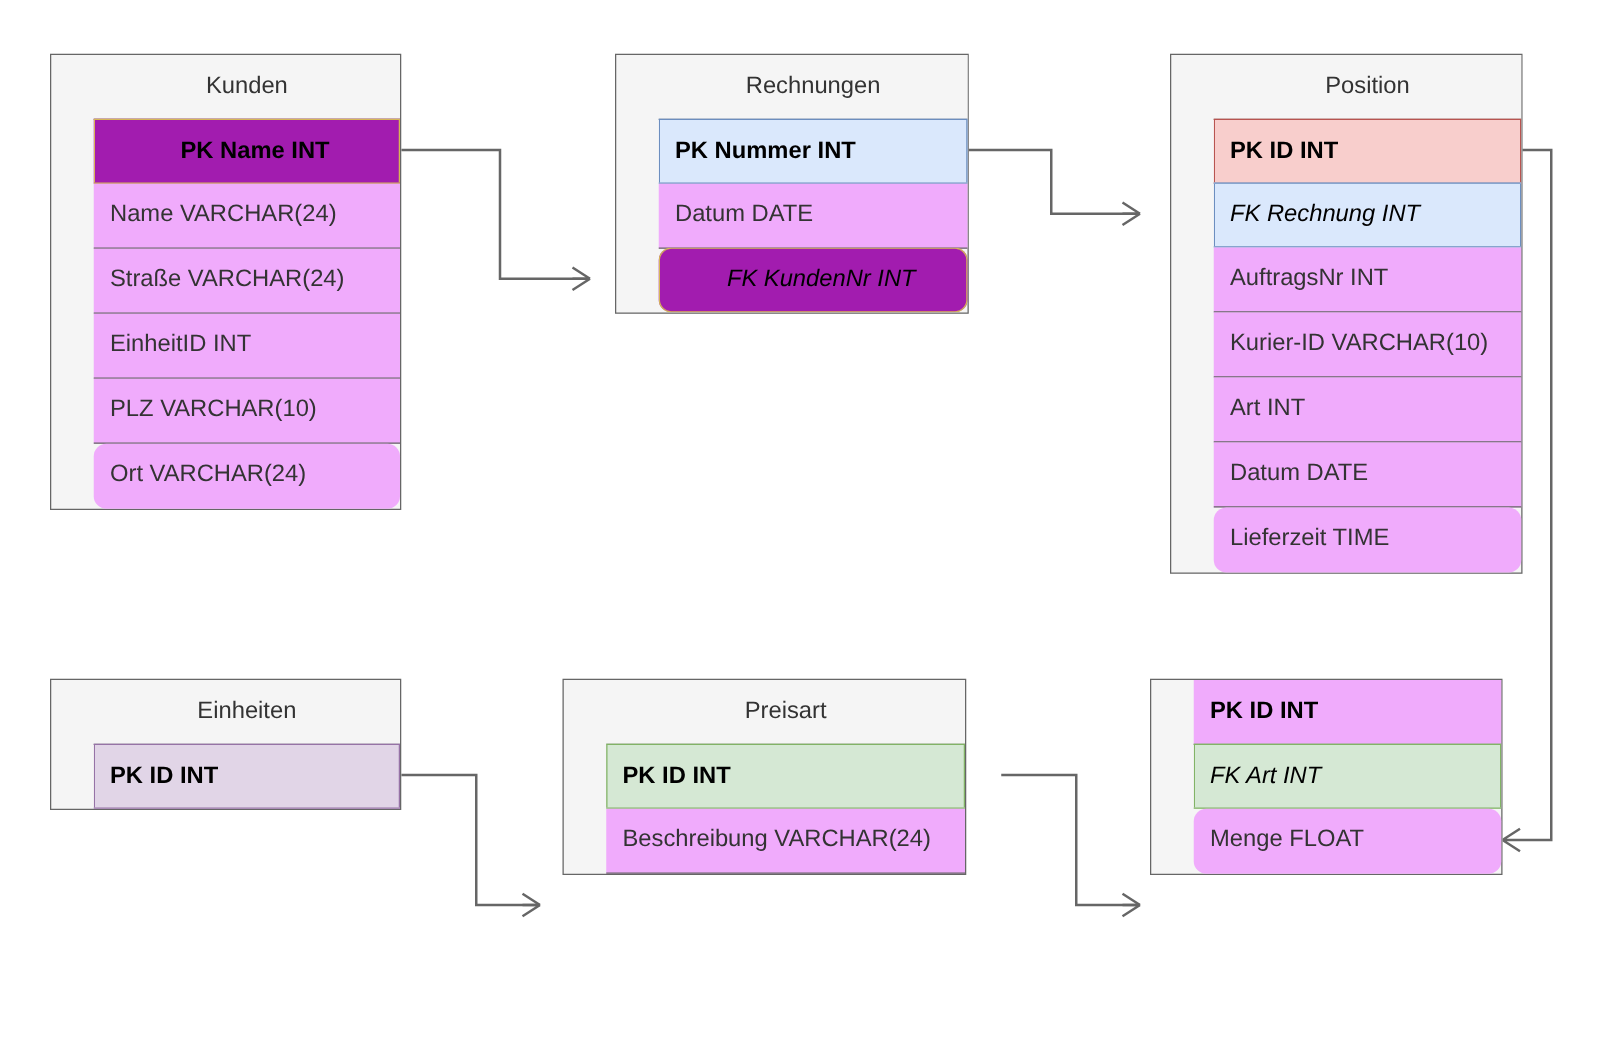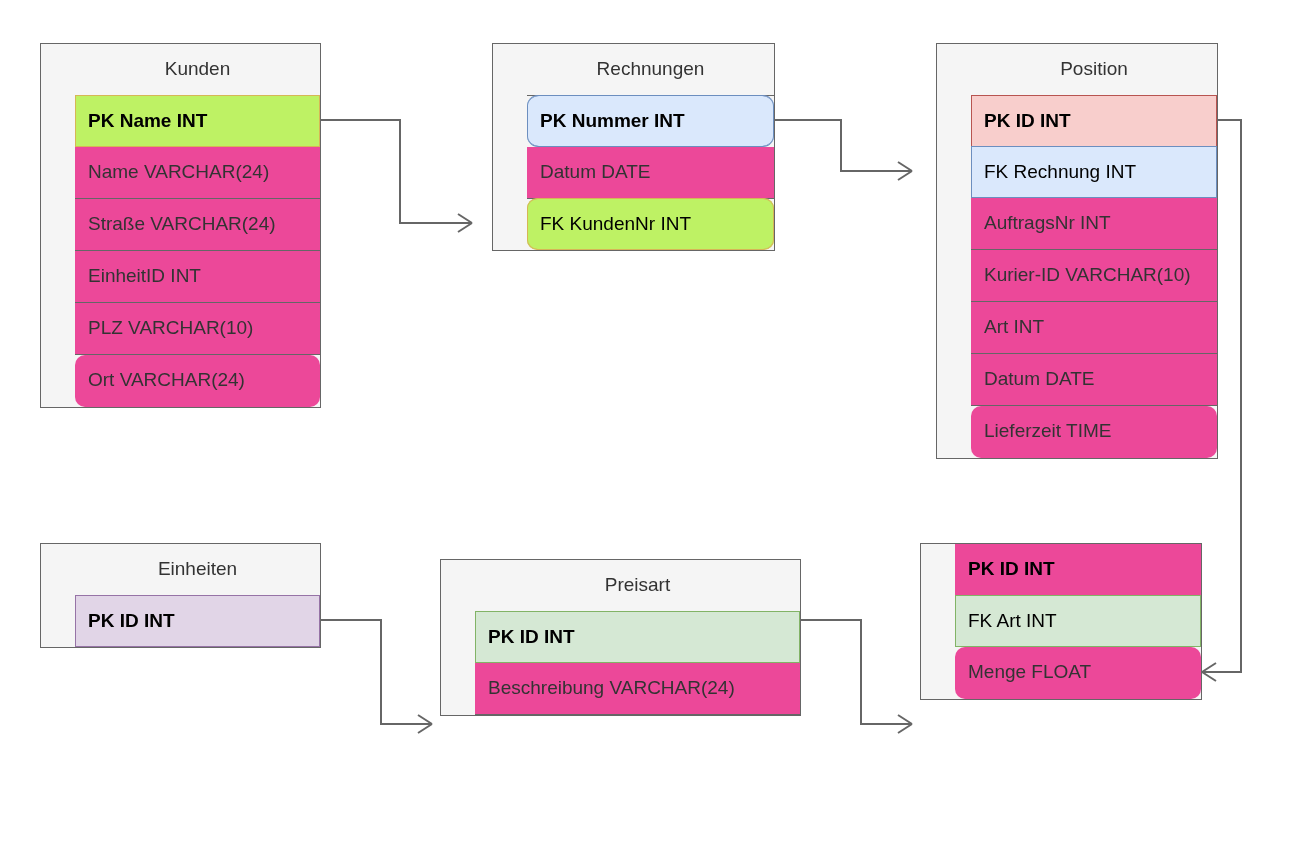--- a/index.html
+++ b/index.html
@@ -47,42 +47,44 @@
     white-space: nowrap;
     overflow: hidden;
   }
   .attr {
     box-sizing: border-box;
     height: 52px;
     line-height: 50px;
     padding: 0 0 0 13px;
     font-size: 19px;
     color: #333333;
-    background: #ec4899;
+    background: #f0abfc;
     border-bottom: 1px solid #666666;
     white-space: nowrap;
     overflow: hidden;
   }
   .attr.last {
     border-bottom: none;
     border-radius: 10px;
   }
   .attr.pk {
     font-weight: bold;
     color: #000000;
   }
   .attr.fk {
+    font-style: italic;
     color: #000000;
   }
   
   .attr.k-yellow {
-    background: #bef264;
+    background: #a21caf;
     border-top: 1px solid #d6b656;
     border-bottom: 1px solid #d6b656;
     margin-top: -1px;
+    text-align: center;
   }
   .attr.k-blue {
     background: #dae8fc;
     border-top: 1px solid #6c8ebf;
     border-bottom: 1px solid #6c8ebf;
     margin-top: -1px;
   }
   .attr.k-red {
     background: #f8cecc;
     border-top: 1px solid #b85450;
@@ -165,42 +167,42 @@
     <div class="attr pk k-yellow" style="box-shadow: rgb(214, 182, 86) 1px 0px 0px inset, rgb(214, 182, 86) -1px 0px 0px inset;">PK Name INT</div>
     <div class="attr">Name VARCHAR(24)</div>
     <div class="attr">Straße VARCHAR(24)</div>
     <div class="attr">EinheitID INT</div>
     <div class="attr">PLZ VARCHAR(10)</div>
     <div class="attr last">Ort VARCHAR(24)</div>
   </div>
 
   <div class="entity" style="left:492px; top:43px; width:283px;">
     <div class="entity-title">Rechnungen</div>
-    <div class="attr pk k-blue" style="box-shadow: rgb(108, 142, 191) 1px 0px 0px inset, rgb(108, 142, 191) -1px 0px 0px inset; border-radius: 11px;">PK Nummer INT</div>
+    <div class="attr pk k-blue" style="box-shadow: rgb(108, 142, 191) 1px 0px 0px inset, rgb(108, 142, 191) -1px 0px 0px inset;">PK Nummer INT</div>
     <div class="attr">Datum DATE</div>
     <div class="attr fk k-yellow last" style="box-shadow: rgb(214, 182, 86) 1px 0px 0px inset, rgb(214, 182, 86) -1px 0px 0px inset;">FK KundenNr INT</div>
   </div>
 
   <div class="entity" style="left:920px; top:43px; width:282px;margin-left:16px;">
     <div class="entity-title">Position</div>
     <div class="attr pk k-red" style="box-shadow: rgb(184, 84, 80) 1px 0px 0px inset, rgb(184, 84, 80) -1px 0px 0px inset;">PK ID INT</div>
     <div class="attr fk k-blue" style="box-shadow: rgb(108, 142, 191) 1px 0px 0px inset, rgb(108, 142, 191) -1px 0px 0px inset;">FK Rechnung INT</div>
     <div class="attr">AuftragsNr INT</div>
     <div class="attr">Kurier-ID VARCHAR(10)</div>
     <div class="attr">Art INT</div>
     <div class="attr">Datum DATE</div>
     <div class="attr last">Lieferzeit TIME</div>
   </div>
 
   <div class="entity" style="left:40px; top:543px; width:281px;">
     <div class="entity-title">Einheiten</div>
     <div class="attr pk k-purple" style="box-shadow: rgb(150, 115, 166) 1px 0px 0px inset, rgb(150, 115, 166) -1px 0px 0px inset;">PK ID INT</div>
   </div>
 
-  <div class="entity" style="left:440px; top:543px; width:361px;margin-top:16px;">
+  <div class="entity" style="left:450px; top:543px; width:323px;">
     <div class="entity-title">Preisart</div>
     <div class="attr pk k-green" style="box-shadow: rgb(130, 179, 102) 1px 0px 0px inset, rgb(130, 179, 102) -1px 0px 0px inset;">PK ID INT</div>
     <div class="attr">Beschreibung VARCHAR(24)</div>
   </div>
 
   <div class="entity" style="left:920px; top:543px; width:282px;">
     <div class="attr pk">PK ID INT</div>
     <div class="attr fk k-green" style="box-shadow: rgb(130, 179, 102) 1px 0px 0px inset, rgb(130, 179, 102) -1px 0px 0px inset;">FK Art INT</div>
     <div class="attr last">Menge FLOAT</div>
   </div>

